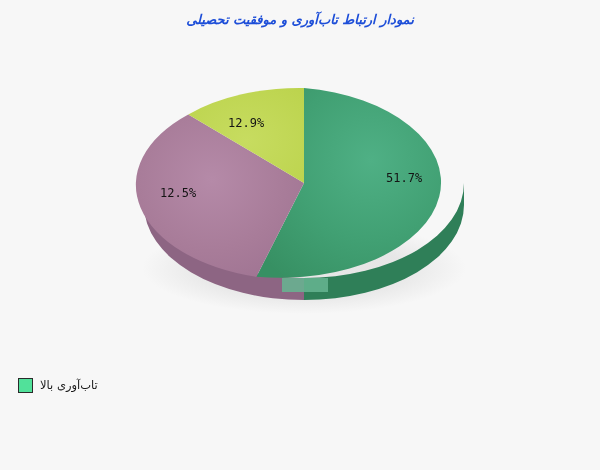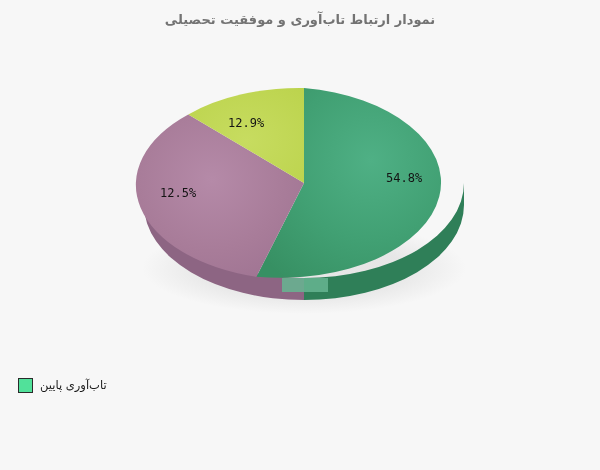--- a/index.html
+++ b/index.html
@@ -100,21 +100,21 @@
     font-family: "DejaVu Sans", sans-serif;
     font-size: 11.5px;
     color: #1a1a1a;
     direction: rtl;
     white-space: nowrap;
   }
 </style>
 </head>
 <body style="background: rgb(247, 247, 247);">
 
-<div id="chart-title" style="color: #737373;">نمودار ارتباط تاب‌آوری و موفقیت تحصیلی</div>
+<div id="chart-title" style="color: #1d4ed8; font-style: italic;">نمودار ارتباط تاب‌آوری و موفقیت تحصیلی</div>
 
 <div id="plot-area">
 
   <div id="pie-wrap">
     <svg id="pie-svg" viewBox="0 0 330 210">
       <defs>
         <radialGradient id="gradGreen" cx="62%" cy="38%" r="78%">
           <stop offset="0%" stop-color="#4fb085"></stop>
           <stop offset="55%" stop-color="#41a073"></stop>
           <stop offset="100%" stop-color="#379063"></stop>
@@ -159,28 +159,28 @@
                Z"></path>
 
       <path fill="url(#gradYellow)" d="M 166 83
                L 50.3 14.4
                A 160 95 0 0 1 166 -12
                Z"></path>
 
       <rect x="144" y="178" width="46" height="14" fill="#66b592" opacity="0.85"></rect>
     </svg>
 
-    <div class="slice-label" id="label-high">54.8%</div>
+    <div class="slice-label" id="label-high">51.7%</div>
     <div class="slice-label" id="label-medium">12.5%</div>
     <div class="slice-label" id="label-low">12.9%</div>
   </div>
 </div>
 
 <div id="legend">
 
   <div class="legend-item">
     <span class="legend-swatch" style="background:#51e19a"></span>
-    <span class="legend-label">تاب‌آوری پایین</span>
+    <span class="legend-label">تاب‌آوری بالا</span>
   </div>
 
 
 
 </div>
 
 </body></html>

